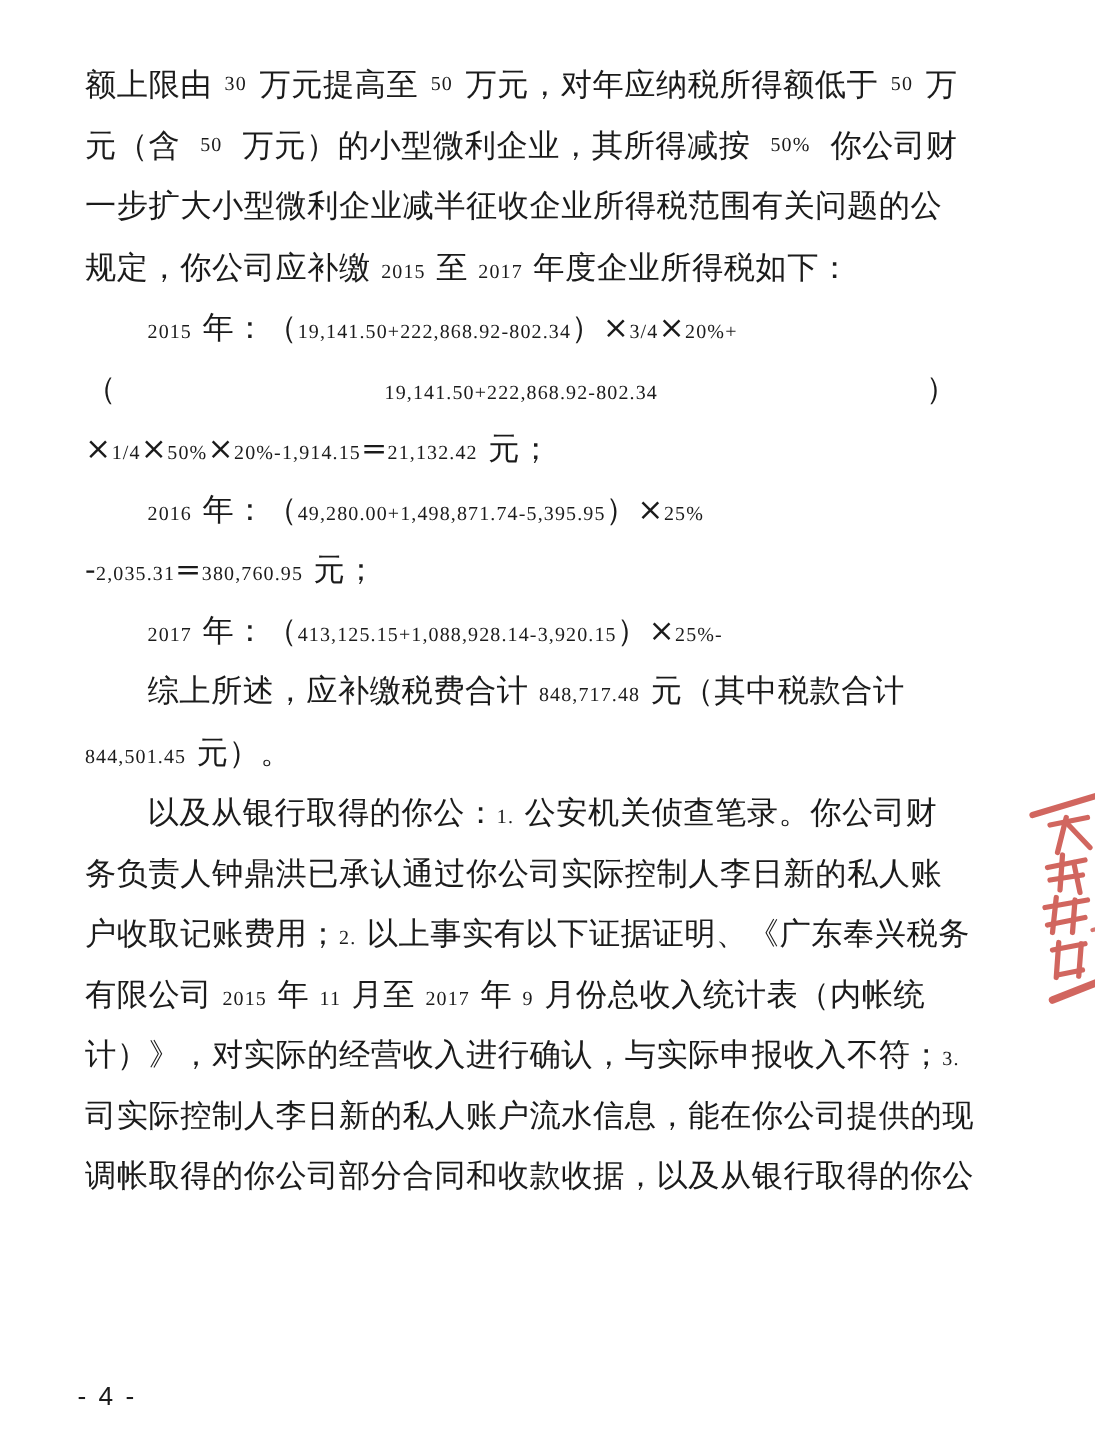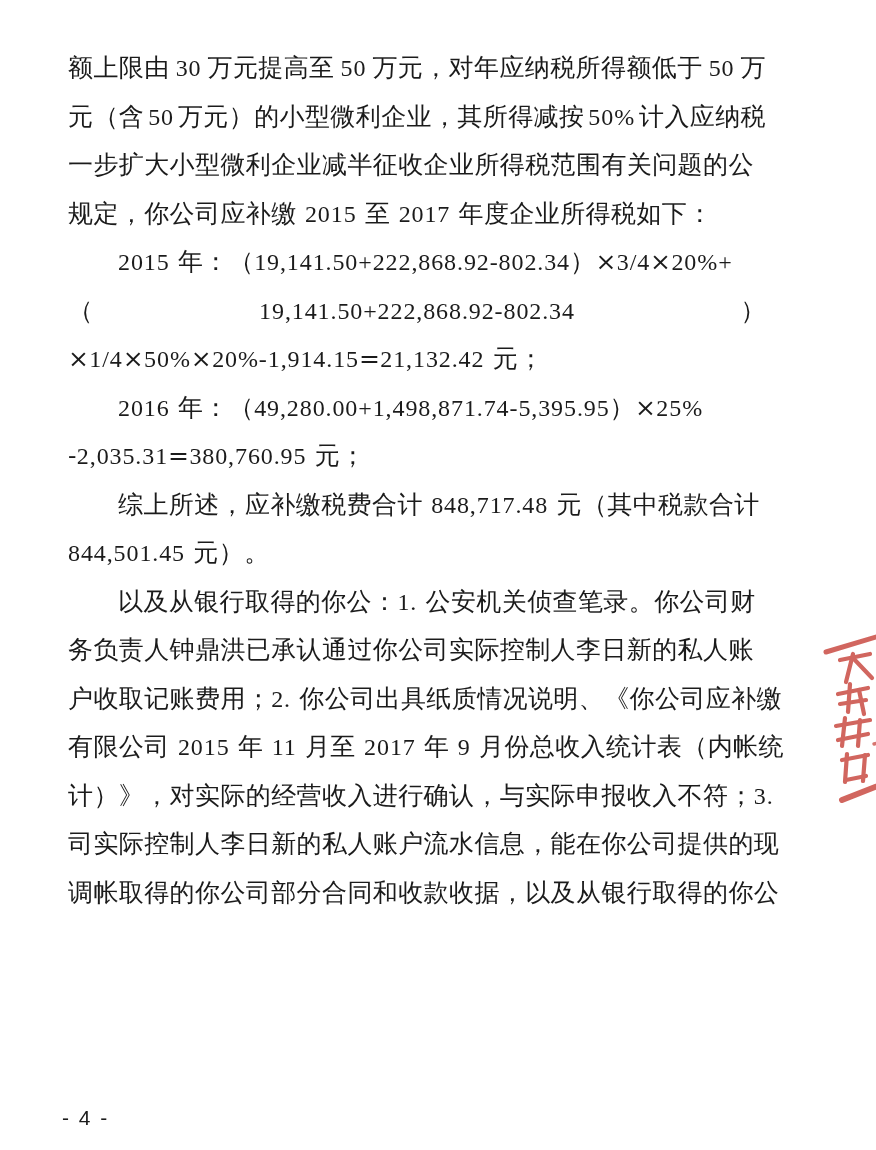--- a/index.html
+++ b/index.html
@@ -34,21 +34,21 @@
   }
   
   .cn {
     font-family: "DejaVu Serif", "Liberation Serif", serif;
     font-size: 25px;
     letter-spacing: 0.4px;
   }
   
   .num {
     font-family: "Liberation Serif", "DejaVu Serif", serif;
-    font-size: 24px;
+    font-size: 16px;
     letter-spacing: 0.9px;
   }
   
   .just {
     display: flex;
     justify-content: space-between;
     width: 698px;
   }
   .just > span { white-space: pre; }
   
@@ -98,21 +98,21 @@
           <span class="num">50</span>
           <span class="cn">万</span>
         </div>
       </div>
       <div class="line">
         <div class="just">
           <span class="cn">元（含</span>
           <span class="num">50</span>
           <span class="cn">万元）的小型微利企业，其所得减按</span>
           <span class="num">50%</span>
-          <span class="cn">计入应纳税</span>
+          <span class="cn">你公司财</span>
         </div>
       </div>
       <div class="line">
         <div class="just">
           <span class="cn">一步扩大小型微利企业减半征收企业所得税范围有关问题的公</span>
         </div>
       </div>
       <div class="line">
         <div><span class="cn">规定，你公司应补缴 </span><span class="num">2015</span><span class="cn"> 至 </span><span class="num">2017</span><span class="cn"> 年度企业所得税如下：</span></div>
       </div>
@@ -129,33 +129,36 @@
       <div class="line">
         <div><span class="cn">×</span><span class="num">1/4</span><span class="cn">×</span><span class="num">50%</span><span class="cn">×</span><span class="num">20%-1,914.15</span><span class="cn">=</span><span class="num">21,132.42</span><span class="cn"> 元；</span></div>
       </div>
       <div class="line">
         <div class="indent"><span class="num">2016</span><span class="cn"> 年：（</span><span class="num">49,280.00+1,498,871.74-5,395.95</span><span class="cn">）×</span><span class="num">25%</span></div>
       </div>
       <div class="line">
         <div><span class="cn">-</span><span class="num">2,035.31</span><span class="cn">=</span><span class="num">380,760.95</span><span class="cn"> 元；</span></div>
       </div>
       <div class="line">
+        <div class="indent"><span class="num">2017</span><span class="cn"> 年：（</span><span class="num">413,125.15+1,088,928.14-3,920.15</span><span class="cn">）×</span><span class="num">25%-</span></div>
+      </div>
+      <div class="line">
         <div class="indent"><span class="cn">综上所述，应补缴税费合计 </span><span class="num">848,717.48</span><span class="cn"> 元（其中税款合计</span></div>
       </div>
       <div class="line">
         <div><span class="num">844,501.45</span><span class="cn"> 元）。</span></div>
       </div>
       <div class="line">
         <div class="indent"><span class="cn">以及从银行取得的你公：</span><span class="num">1.</span><span class="cn"> 公安机关侦查笔录。你公司财</span></div>
       </div>
       <div class="line">
         <div><span class="cn">务负责人钟鼎洪已承认通过你公司实际控制人李日新的私人账</span></div>
       </div>
       <div class="line">
-        <div><span class="cn">户收取记账费用；</span><span class="num">2.</span><span class="cn"> 你公司出具纸质情况说明、《你公司应补缴</span></div>
+        <div><span class="cn">户收取记账费用；</span><span class="num">2.</span><span class="cn"> 以上事实有以下证据证明、《广东奉兴税务</span></div>
       </div>
       <div class="line">
         <div><span class="cn">有限公司 </span><span class="num">2015</span><span class="cn"> 年 </span><span class="num">11</span><span class="cn"> 月至 </span><span class="num">2017</span><span class="cn"> 年 </span><span class="num">9</span><span class="cn"> 月份总收入统计表（内帐统</span></div>
       </div>
       <div class="line">
         <div><span class="cn">计）》，对实际的经营收入进行确认，与实际申报收入不符；</span><span class="num">3.</span></div>
       </div>
       <div class="line">
         <div><span class="cn">司实际控制人李日新的私人账户流水信息，能在你公司提供的现</span></div>
       </div>

